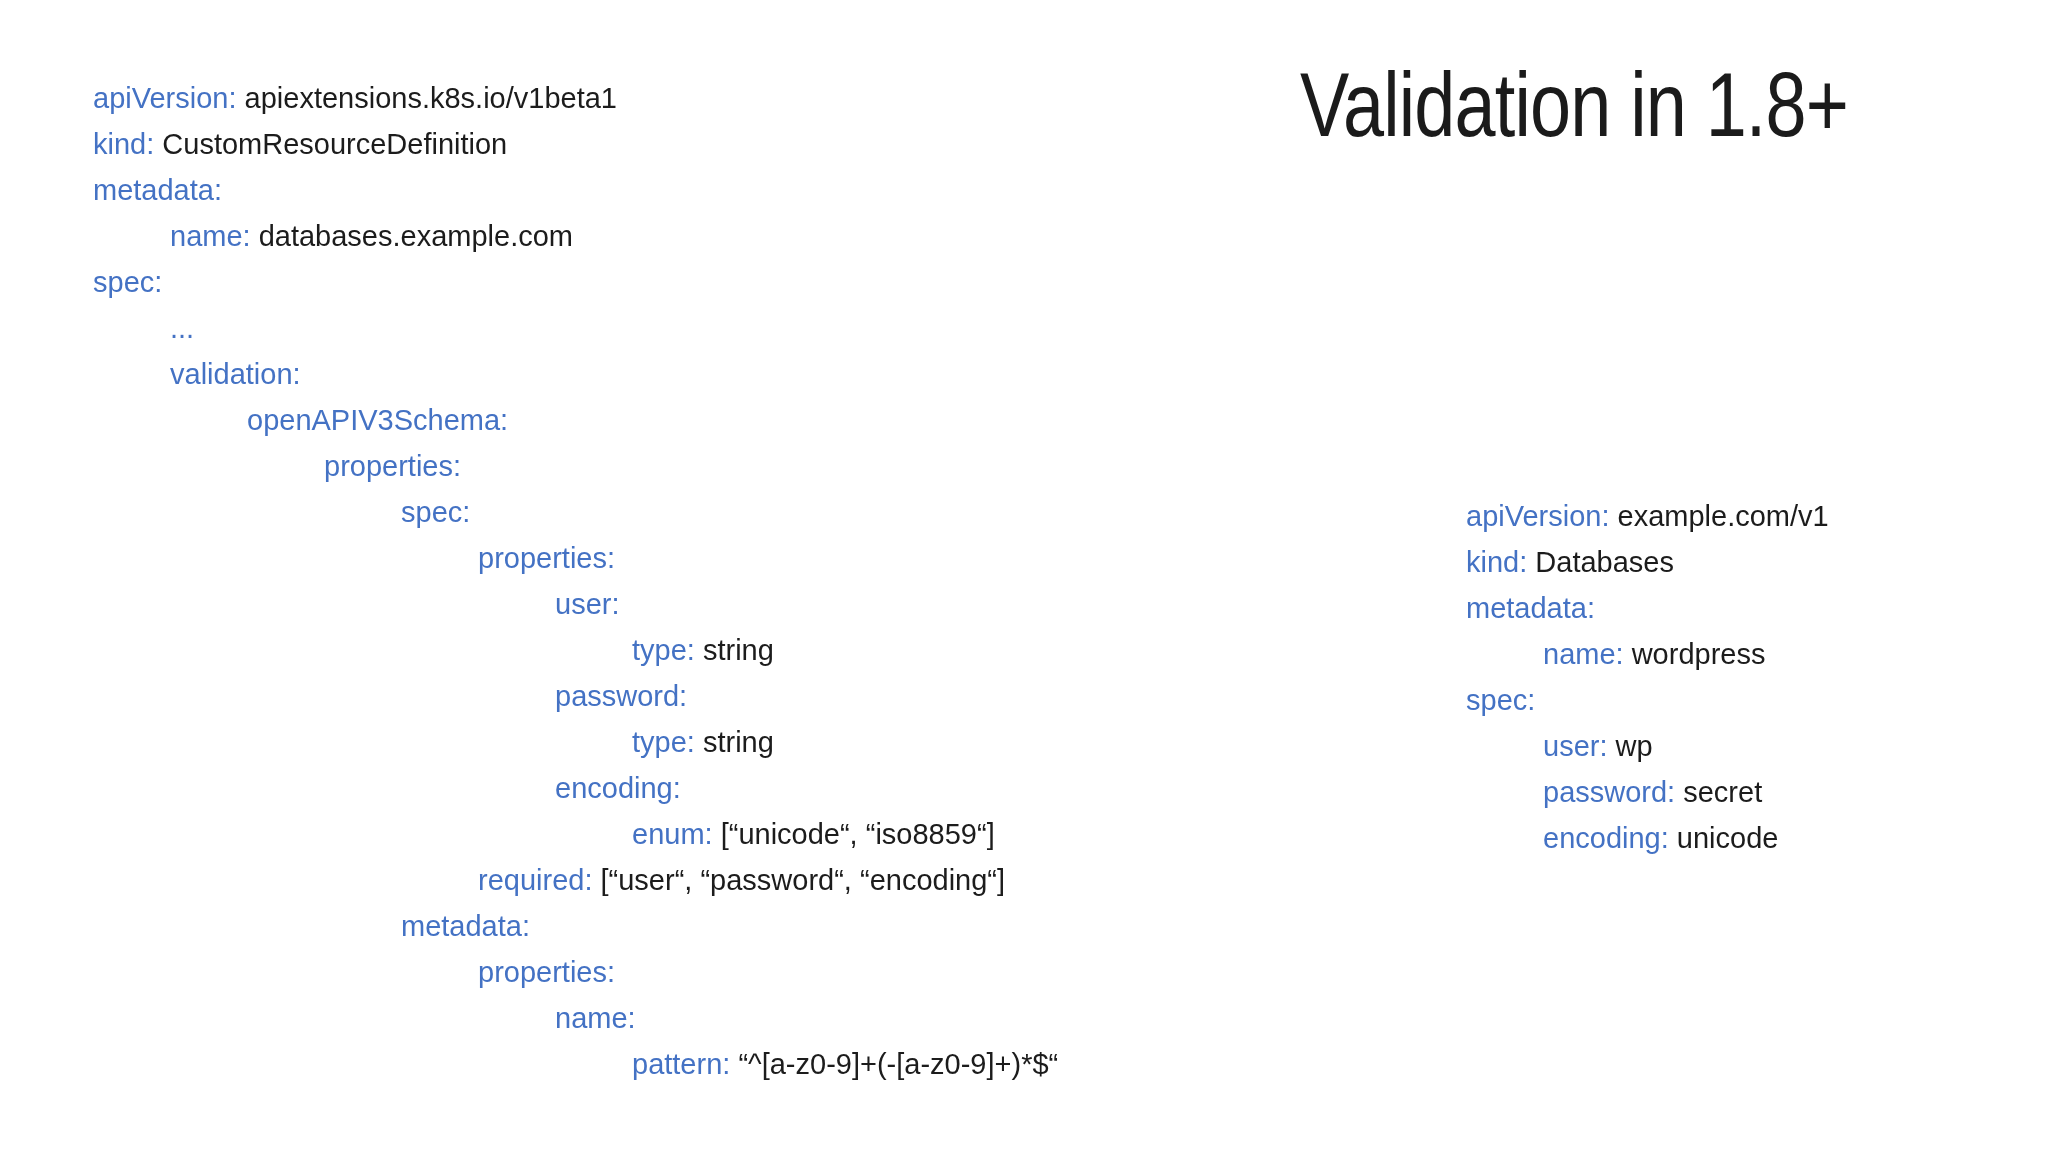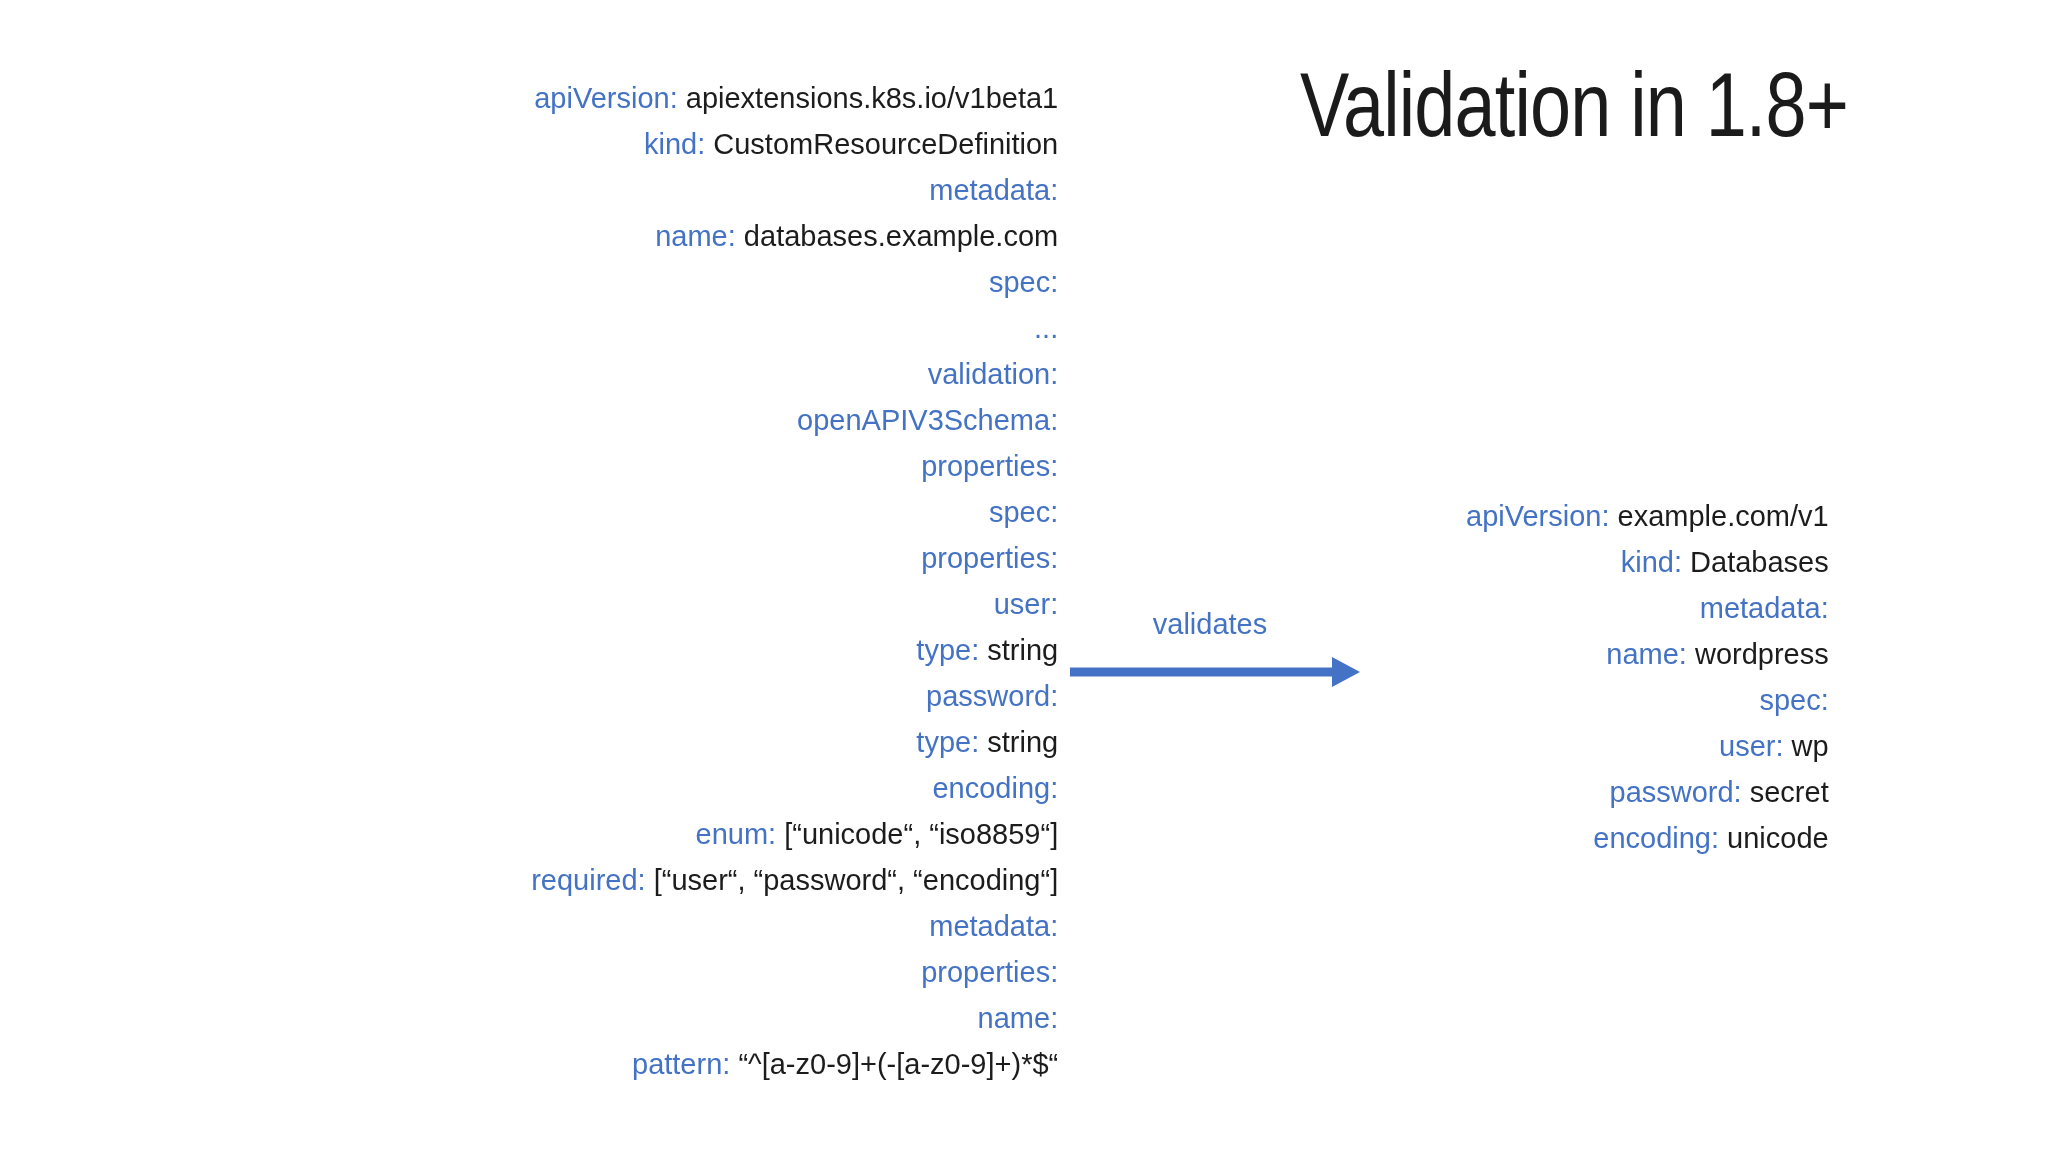--- a/index.html
+++ b/index.html
@@ -34,21 +34,20 @@
     position: absolute;
     white-space: pre;
   }
   .yaml-block.crd { left: 93px;  top: 75px;  }
   .yaml-block.cr  { left: 1466px; top: 485px; margin-top: 8px; }
   .yaml-line {
     height: 46px;
     line-height: 46px;
     font-size: 29px;
     white-space: pre;
-    text-align: right;
   }
   .yaml-key   { color: var(--key-color, #4472C4); }
   .yaml-value { color: var(--value-color, #1c1c1c); }
   .arrow-group {
     position: absolute;
     left: 1070px;
     top: 606px;
     width: 300px;
     height: 84px;
   }
@@ -74,23 +73,16 @@
 </style>
 </head>
 <body>
 
 <div class="slide" style="--bg: #ffffff; --title-color: #1b1b1b; --key-color: #4472C4; --value-color: #1c1c1c; --arrow-color: #4472C4;">
 
   <h1 class="slide-title">Validation in 1.8+</h1>
 
   <div class="yaml-block crd"><div class="yaml-line" style="padding-left: 0px;"><span class="yaml-key">apiVersion:</span><span class="yaml-value"> apiextensions.k8s.io/v1beta1</span></div><div class="yaml-line" style="padding-left: 0px;"><span class="yaml-key">kind:</span><span class="yaml-value"> CustomResourceDefinition</span></div><div class="yaml-line" style="padding-left: 0px;"><span class="yaml-key">metadata:</span></div><div class="yaml-line" style="padding-left: 77px;"><span class="yaml-key">name:</span><span class="yaml-value"> databases.example.com</span></div><div class="yaml-line" style="padding-left: 0px;"><span class="yaml-key">spec:</span></div><div class="yaml-line" style="padding-left: 77px;"><span class="yaml-key">...</span></div><div class="yaml-line" style="padding-left: 77px;"><span class="yaml-key">validation:</span></div><div class="yaml-line" style="padding-left: 154px;"><span class="yaml-key">openAPIV3Schema:</span></div><div class="yaml-line" style="padding-left: 231px;"><span class="yaml-key">properties:</span></div><div class="yaml-line" style="padding-left: 308px;"><span class="yaml-key">spec:</span></div><div class="yaml-line" style="padding-left: 385px;"><span class="yaml-key">properties:</span></div><div class="yaml-line" style="padding-left: 462px;"><span class="yaml-key">user:</span></div><div class="yaml-line" style="padding-left: 539px;"><span class="yaml-key">type:</span><span class="yaml-value"> string</span></div><div class="yaml-line" style="padding-left: 462px;"><span class="yaml-key">password:</span></div><div class="yaml-line" style="padding-left: 539px;"><span class="yaml-key">type:</span><span class="yaml-value"> string</span></div><div class="yaml-line" style="padding-left: 462px;"><span class="yaml-key">encoding:</span></div><div class="yaml-line" style="padding-left: 539px;"><span class="yaml-key">enum:</span><span class="yaml-value"> [“unicode“, “iso8859“]</span></div><div class="yaml-line" style="padding-left: 385px;"><span class="yaml-key">required:</span><span class="yaml-value"> [“user“, “password“, “encoding“]</span></div><div class="yaml-line" style="padding-left: 308px;"><span class="yaml-key">metadata:</span></div><div class="yaml-line" style="padding-left: 385px;"><span class="yaml-key">properties:</span></div><div class="yaml-line" style="padding-left: 462px;"><span class="yaml-key">name:</span></div><div class="yaml-line" style="padding-left: 539px;"><span class="yaml-key">pattern:</span><span class="yaml-value"> “^[a-z0-9]+(-[a-z0-9]+)*$“</span></div></div>
 
-  <div class="arrow-group">
-    <div class="arrow-label">validates</div>
-    <svg class="arrow-svg" width="300" height="46" viewBox="0 0 300 46">
-      <line x1="0" y1="28" x2="266" y2="28" stroke-width="9"></line>
-      <polygon points="262,13 262,43 290,28"></polygon>
-    </svg>
-  </div>
 
   <div class="yaml-block cr"><div class="yaml-line" style="padding-left: 0px;"><span class="yaml-key">apiVersion:</span><span class="yaml-value"> example.com/v1</span></div><div class="yaml-line" style="padding-left: 0px;"><span class="yaml-key">kind:</span><span class="yaml-value"> Databases</span></div><div class="yaml-line" style="padding-left: 0px;"><span class="yaml-key">metadata:</span></div><div class="yaml-line" style="padding-left: 77px;"><span class="yaml-key">name:</span><span class="yaml-value"> wordpress</span></div><div class="yaml-line" style="padding-left: 0px;"><span class="yaml-key">spec:</span></div><div class="yaml-line" style="padding-left: 77px;"><span class="yaml-key">user:</span><span class="yaml-value"> wp</span></div><div class="yaml-line" style="padding-left: 77px;"><span class="yaml-key">password:</span><span class="yaml-value"> secret</span></div><div class="yaml-line" style="padding-left: 77px;"><span class="yaml-key">encoding:</span><span class="yaml-value"> unicode</span></div></div>
 
 </div>
 
 </body></html>

